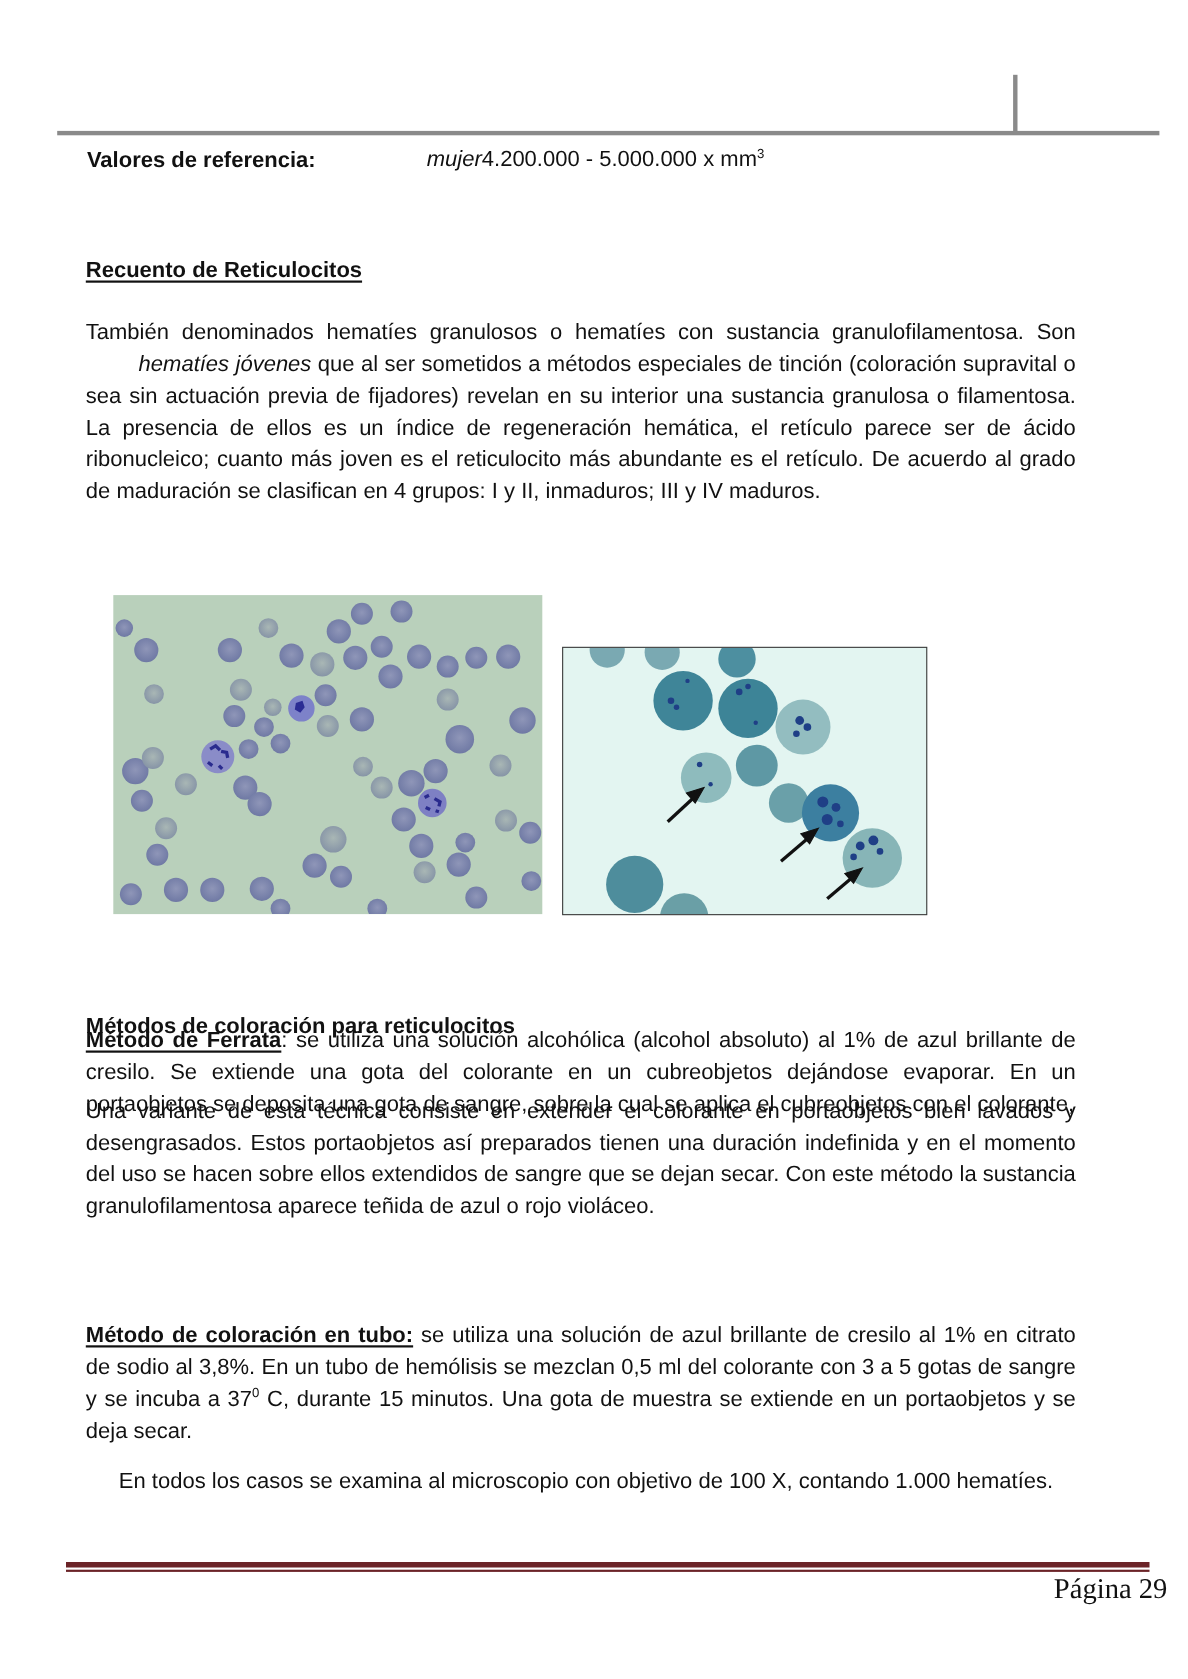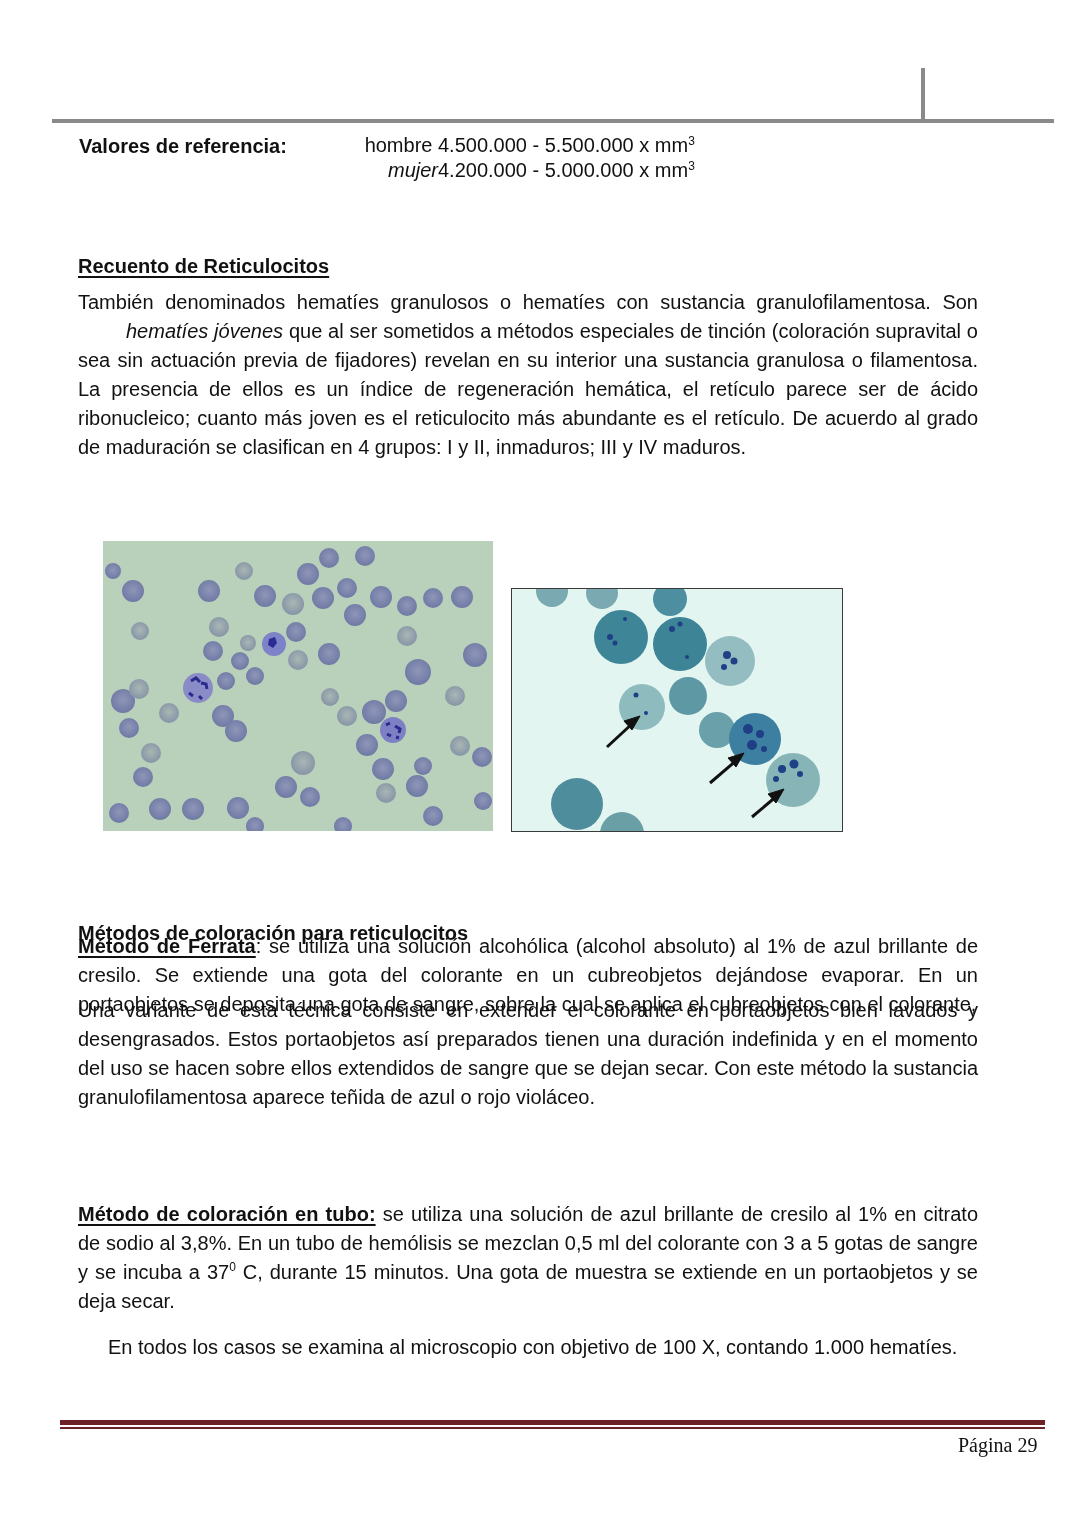--- a/index.html
+++ b/index.html
@@ -7,53 +7,49 @@
            font-family: "Liberation Sans", sans-serif; color: #111; }
     .abs { position: absolute; text-align: right; }
     .hdr-line { left: 52px; top: 119px; width: 1002px; height: 4px; background: #8a8a8a; }
     .hdr-tick { left: 921px; top: 68px; width: 4px; height: 54px; background: #8a8a8a; }
 
     .ref-label { left: 79px; top: 133px; font-size: 20px; font-weight: bold; line-height: 26px; }
     .ref-values { left: 364px; top: 133px; font-size: 20px; line-height: 25px; }
     .ref-values sup { font-size: 12px; vertical-align: 7px; line-height: 0; }
     .ref-values .sex { display: inline-block; font-style: italic; }
 
-    .h-underline { font-weight: bold; text-decoration: underline; text-decoration-thickness: 2px; text-underline-offset: 3px; margin-top: 20px; }
+    .h-underline { font-weight: bold; text-decoration: underline; text-decoration-thickness: 2px; text-underline-offset: 3px; }
     .section-title { left: 78px; top: 233px; font-size: 20px; line-height: 26px; }
 
     .para { left: 78px; width: 900px; font-size: 20px; line-height: 29px; text-align: justify; }
     .para em { font-style: italic; margin-left: 48px; }
     .p1 { top: 288px; }
 
     .img-left { left: 103px; top: 541px; width: 390px; height: 290px; background: #b9d0bb; overflow: hidden; }
     .img-right { left: 511px; top: 588px; width: 330px; height: 242px; background: #e3f5f1; border: 1.5px solid #3a3a3a; overflow: hidden; }
     .img-left svg, .img-right svg { display: block; }
 
     .methods-title { left: 78px; top: 920px; font-size: 20px; font-weight: bold; line-height: 26px; }
     .p2 { top: 932px; }
     .p3 { top: 996px; }
     .p4 { top: 1200px; }
     .p5 { top: 1333px; margin-left: 30px; }
 
     .ftr-line1 { left: 60px; top: 1420px; width: 985px; height: 5px; background: #6b2327; }
     .ftr-line2 { left: 60px; top: 1427px; width: 985px; height: 1.5px; background: #6b2327; }
-    .page-num { left: 958px; top: 1432px; font-family: "Liberation Serif", serif; font-size: 20px; line-height: 26px; color: #111; }
+    .page-num { left: 958px; top: 1432px; font-family: "Liberation Serif", serif; font-size: 26px; line-height: 26px; color: #111; }
   </style>
 </head>
 <body>
 
 <div class="abs hdr-line"></div>
 <div class="abs hdr-tick"></div>
 
 <div class="abs ref-label">Valores de referencia:</div>
 <div class="abs ref-values">
-  <div>
-    <span>hombre</span>
-    <span>4.500.000 - 5.500.000 x mm</span><sup>3</sup>
-  </div>
   <div>
     <span class="sex" style="width:74px">mujer</span><span>4.200.000 - 5.000.000 x mm</span><sup>3</sup>
   </div>
 </div>
 
 <div class="abs section-title h-underline">Recuento de Reticulocitos</div>
 
 <div class="abs para p1"><span>También denominados hematíes granulosos o hematíes con sustancia granulofilamentosa. Son </span><em>hematíes jóvenes</em><span> que al ser sometidos a métodos especiales de tinción (coloración supravital o sea sin actuación previa de fijadores) revelan en su interior una sustancia granulosa o filamentosa. La presencia de ellos es un índice de regeneración hemática, el retículo parece ser de ácido ribonucleico; cuanto más joven es el reticulocito más abundante es el retículo. De acuerdo al grado de maduración se clasifican en 4 grupos: I y  II, inmaduros; III y IV maduros.</span></div>
 
 <div class="abs img-left">

